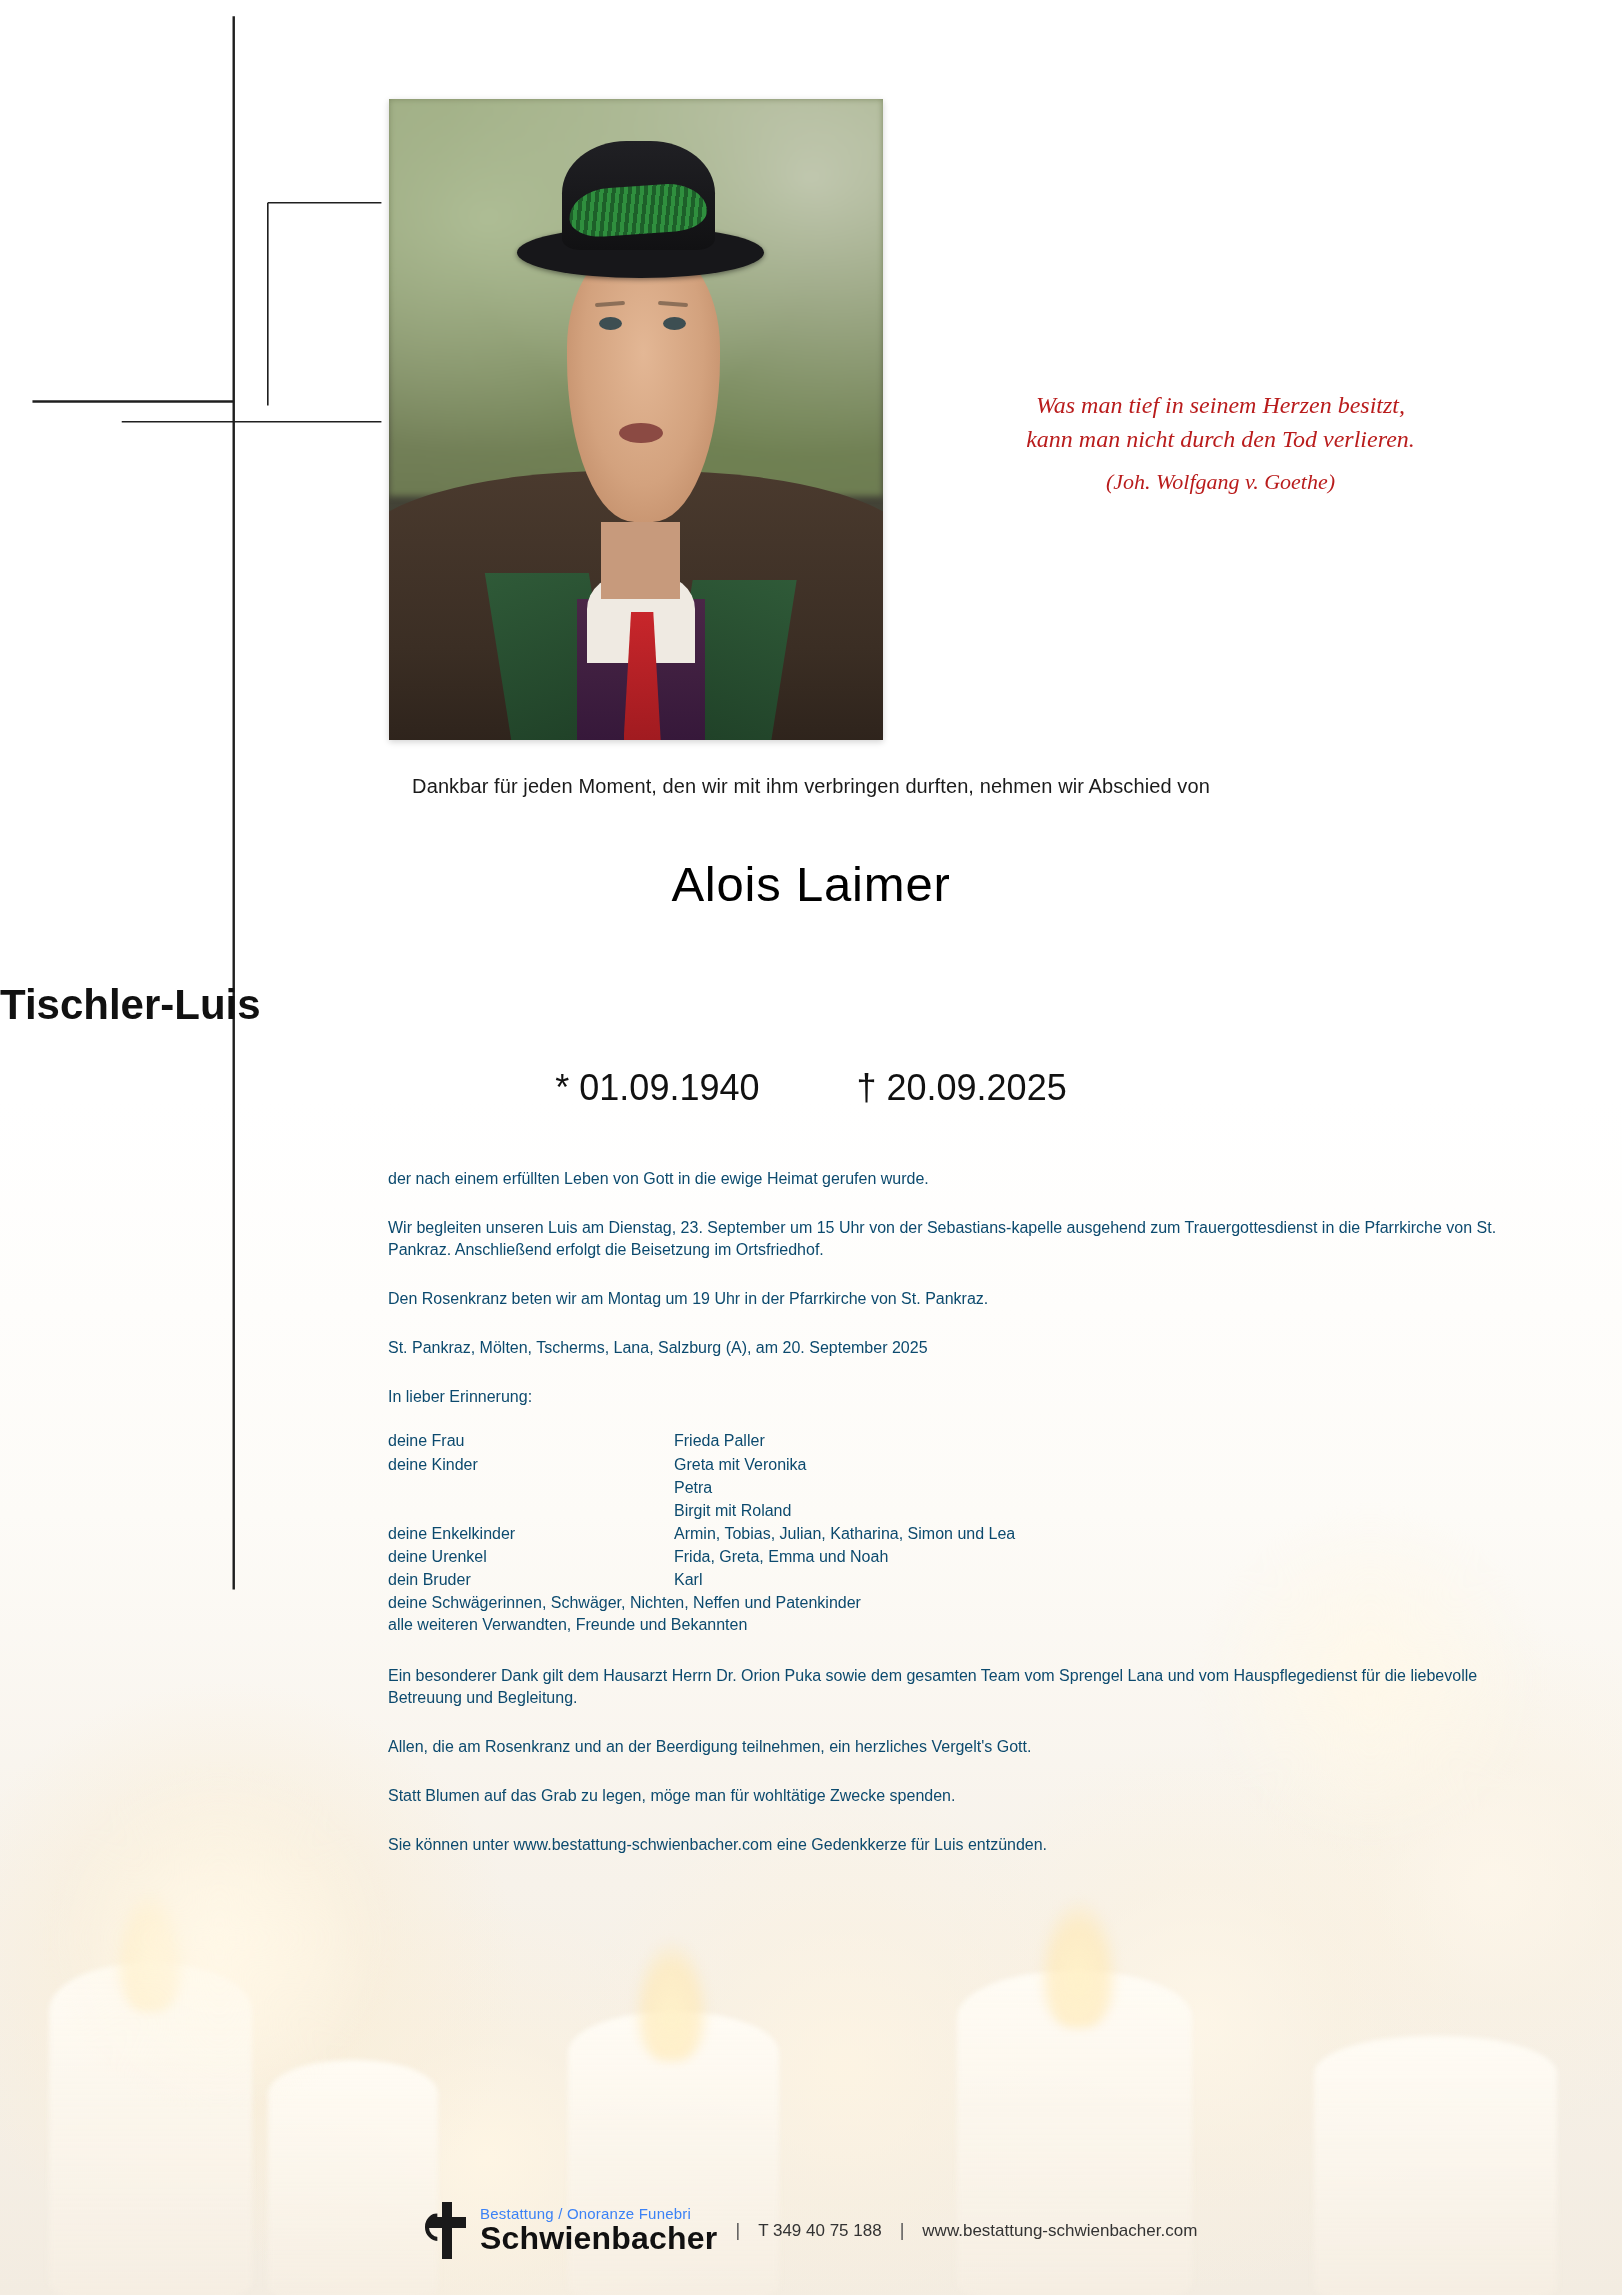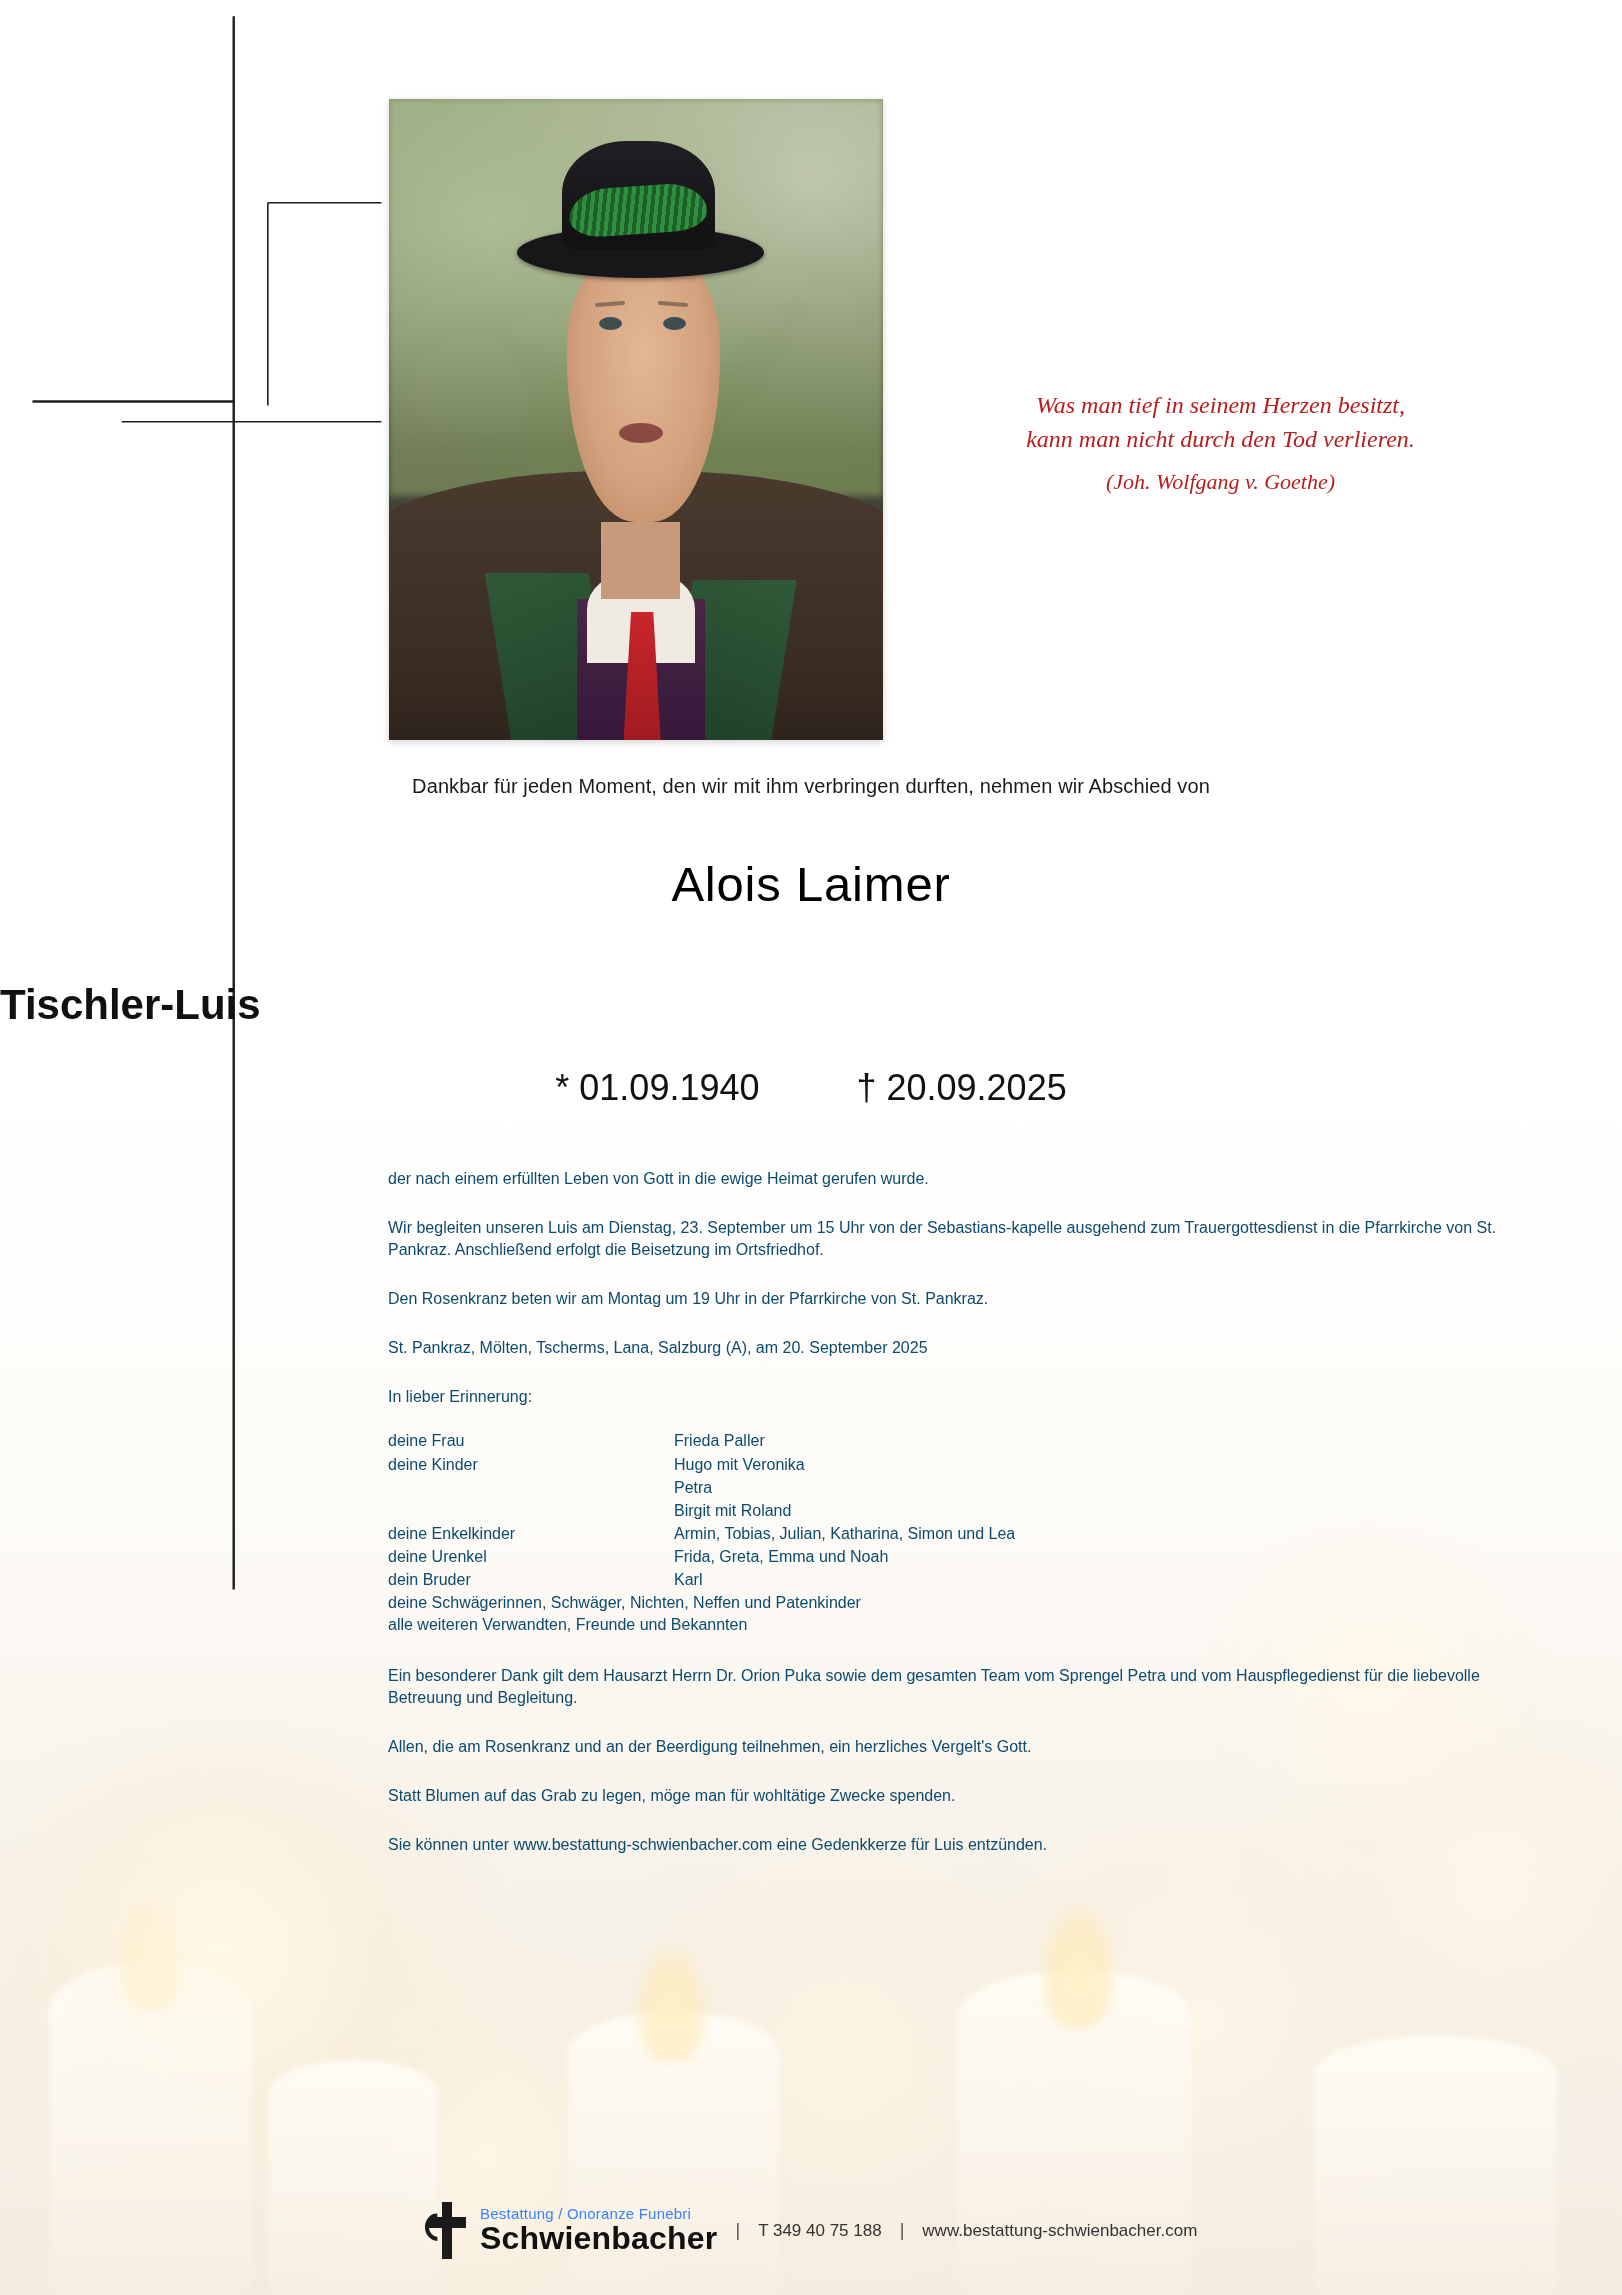--- a/index.html
+++ b/index.html
@@ -341,21 +341,21 @@
       <p>St. Pankraz, Mölten, Tscherms, Lana, Salzburg (A), am 20. September 2025</p>
       <p class="tight">In lieber Erinnerung:</p>
 
       <div class="family">
         <div class="fam-row">
           <div class="fam-label">deine Frau</div>
           <div class="fam-value">Frieda Paller</div>
         </div>
         <div class="fam-row">
           <div class="fam-label">deine Kinder</div>
-          <div class="fam-value">Hugo mit Veronika</div>
+          <div class="fam-value">Greta mit Veronika</div>
         </div>
         <div class="fam-row">
           <div class="fam-label"></div>
           <div class="fam-value">Petra</div>
         </div>
         <div class="fam-row">
           <div class="fam-label"></div>
           <div class="fam-value">Birgit mit Roland</div>
         </div>
         <div class="fam-row">
@@ -367,21 +367,21 @@
           <div class="fam-value">Frida, Greta, Emma und Noah</div>
         </div>
         <div class="fam-row">
           <div class="fam-label">dein Bruder</div>
           <div class="fam-value">Karl</div>
         </div>
         <div class="fam-wide">deine Schwägerinnen, Schwäger, Nichten, Neffen und Patenkinder</div>
         <div class="fam-wide">alle weiteren Verwandten, Freunde und Bekannten</div>
       </div>
 
-      <p style="margin-top:27.6px">Ein besonderer Dank gilt dem Hausarzt Herrn Dr. Orion Puka sowie dem gesamten Team vom Sprengel Petra und vom Hauspflegedienst für die liebevolle Betreuung und Begleitung.</p>
+      <p style="margin-top:27.6px">Ein besonderer Dank gilt dem Hausarzt Herrn Dr. Orion Puka sowie dem gesamten Team vom Sprengel Lana und vom Hauspflegedienst für die liebevolle Betreuung und Begleitung.</p>
       <p>Allen, die am Rosenkranz und an der Beerdigung teilnehmen, ein herzliches Vergelt's Gott.</p>
       <p>Statt Blumen auf das Grab zu legen, möge man für wohltätige Zwecke spenden.</p>
       <p>Sie können unter www.bestattung-schwienbacher.com eine Gedenkkerze für Luis entzünden.</p>
     </div>
 
     <div class="footer">
       <div class="logo-wrap">
         <div class="logo-cross">
           <div class="v"></div>
           <div class="h"></div>

